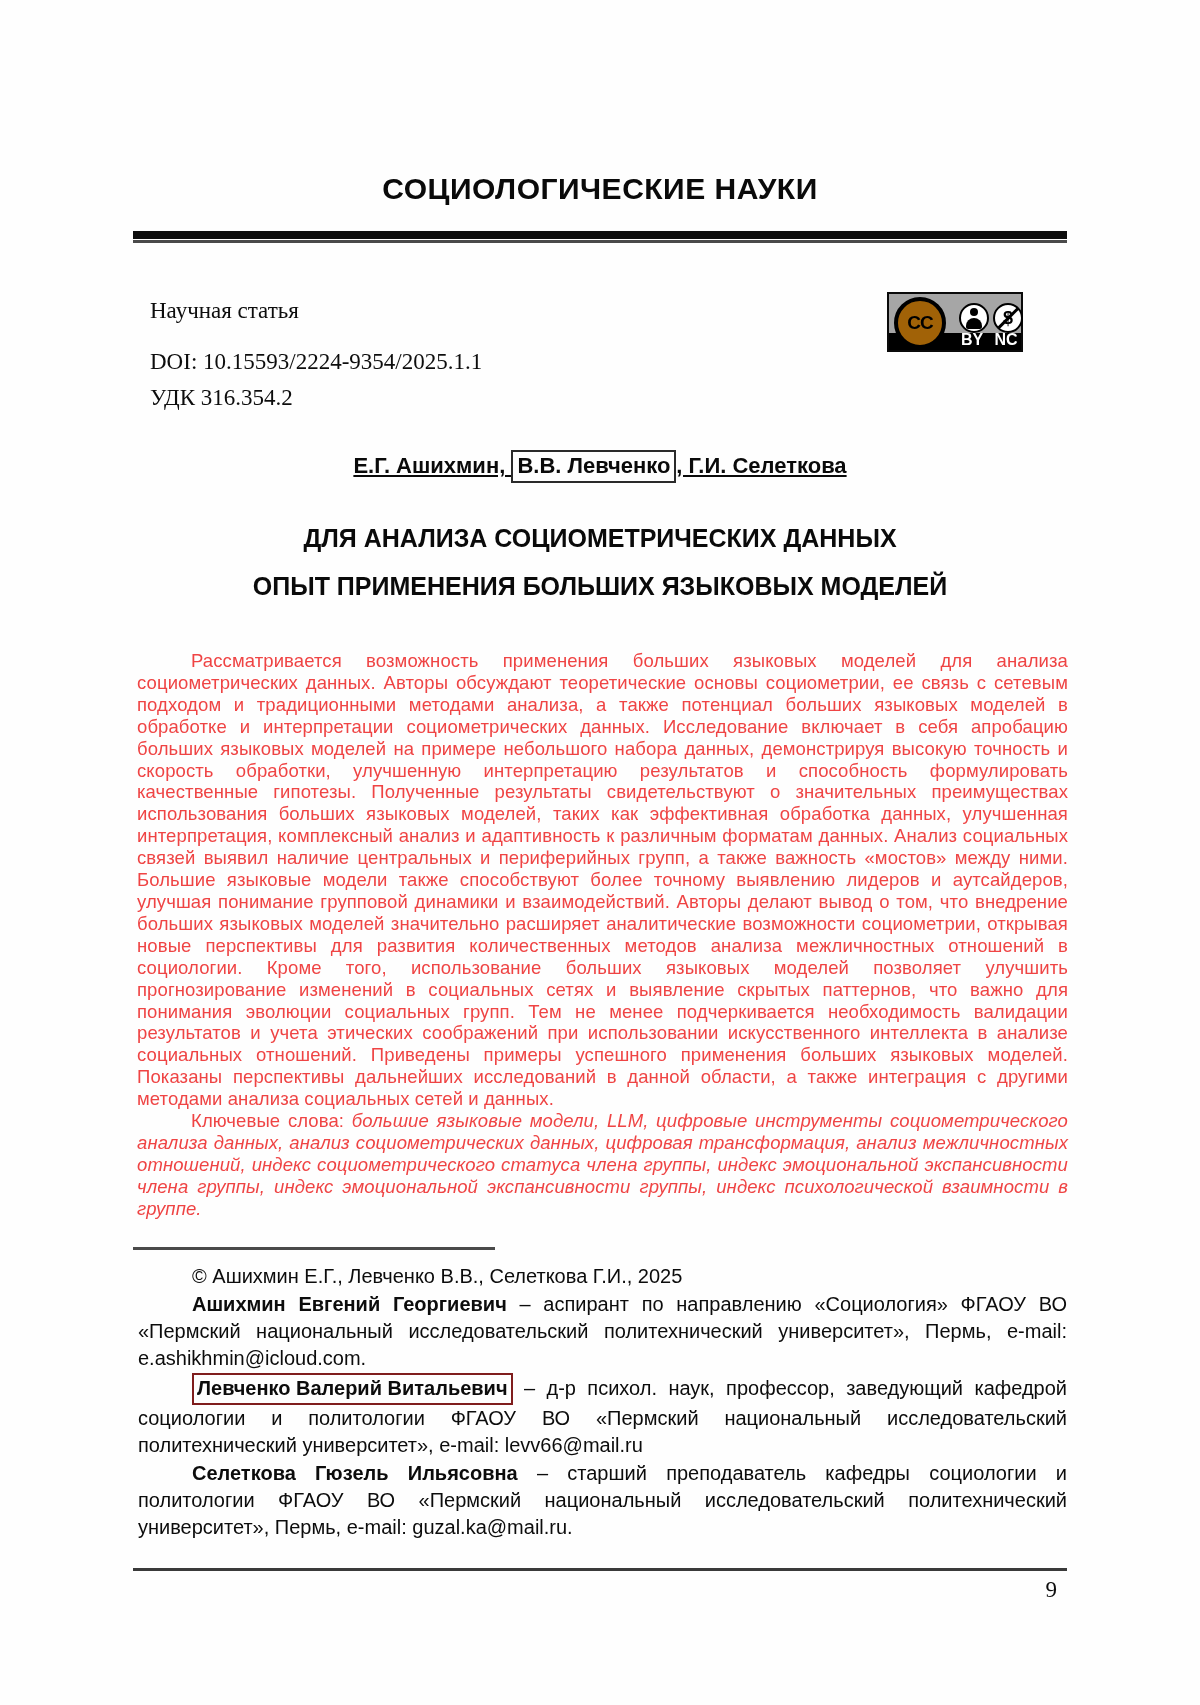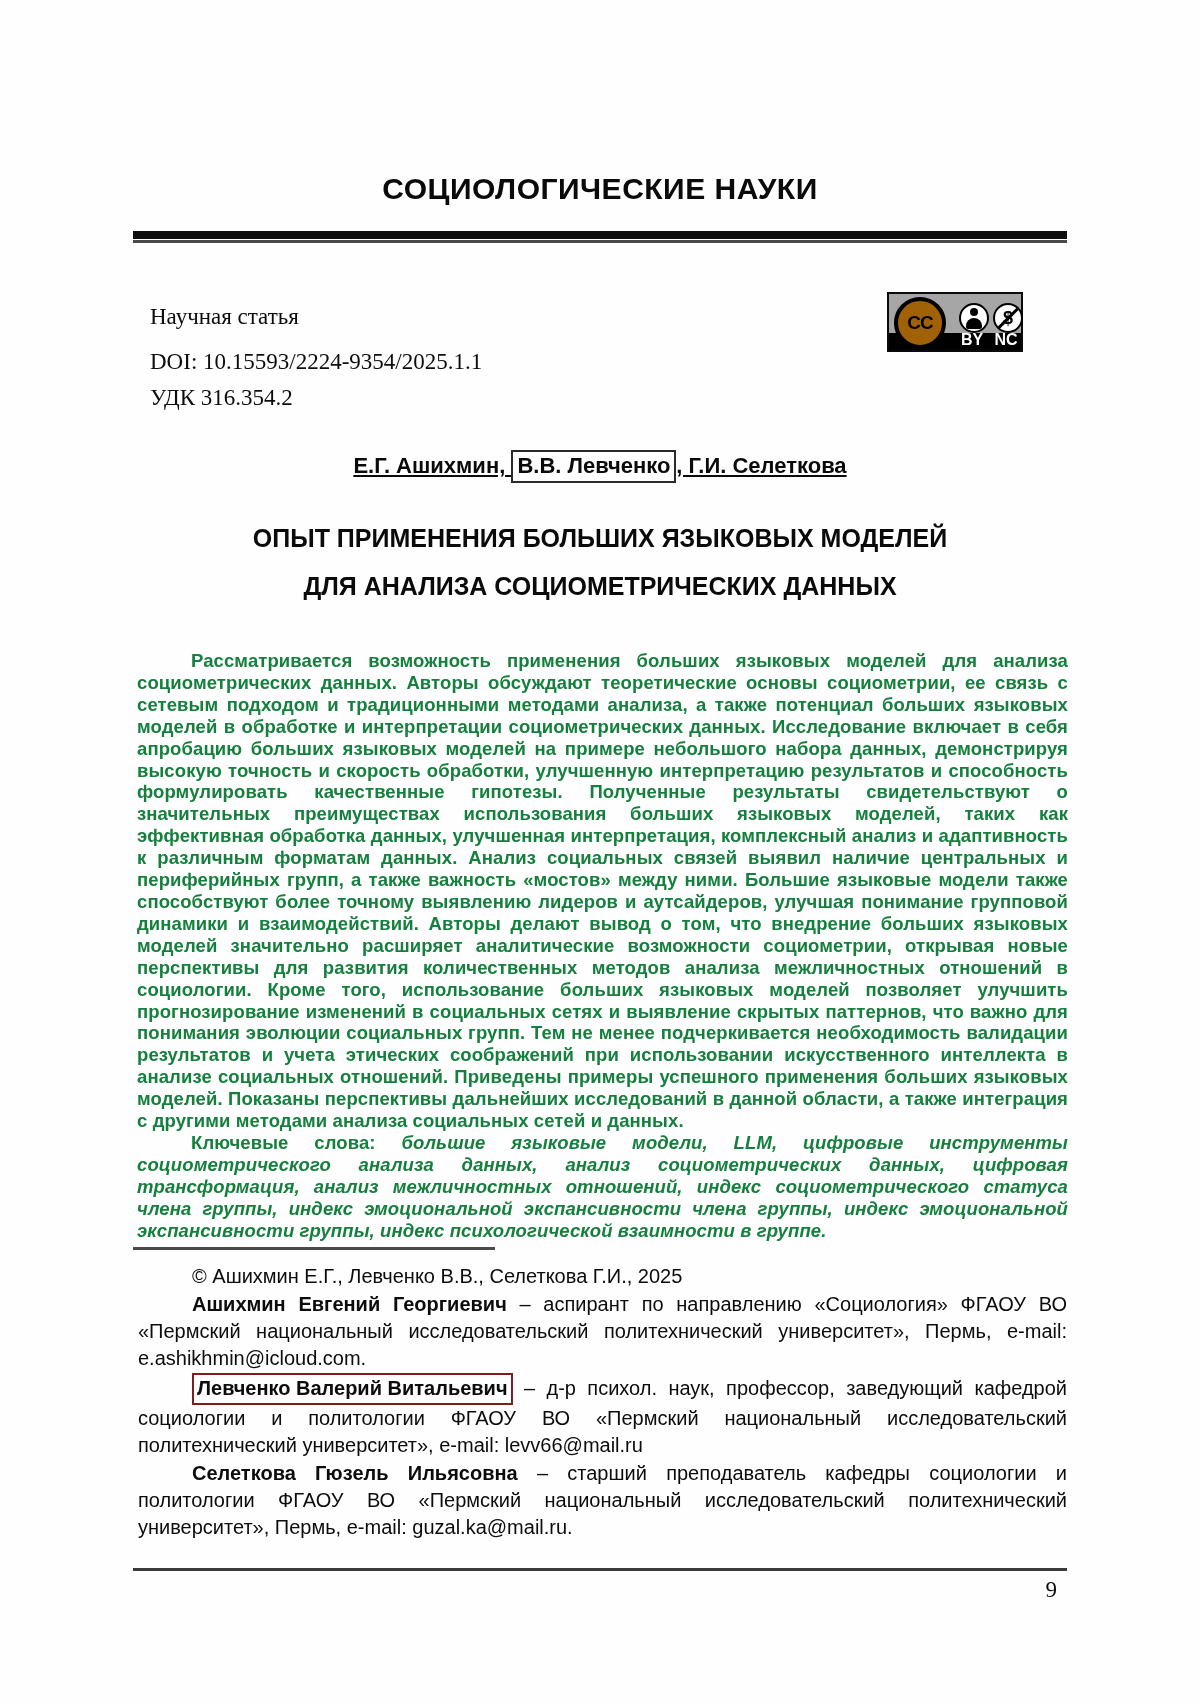--- a/index.html
+++ b/index.html
@@ -35,21 +35,21 @@
 
   
   .meta {
     position: absolute;
     left: 150px;
     font-family: "Liberation Serif", serif;
     font-size: 23px;
     color: #0d0d0d;
     white-space: nowrap;
   }
-  .article-type { top: 298px; margin-top: 6px; }
+  .article-type { top: 298px; }
   .doi-line     { top: 349px; }
   .udc-line     { top: 385px; }
 
   
   .cc-badge {
     position: absolute;
     left: 887px; top: 292px;
     width: 136px; height: 60px;
     background: #a6a6a6;
     border: 2px solid #0a0a0a;
@@ -148,22 +148,21 @@
 
   
   .abstract-block {
     position: absolute;
     left: 137px; top: 650px;
     width: 931px;
     font-size: 18.5px;
     line-height: 21.9px;
     letter-spacing: 0.1px;
     text-align: justify;
-    color: #15803d;
-    font-weight: bold;
+    color: #ef4444;
   }
   .abstract-block p { margin: 0; text-indent: 54px; }
   .kw-text, .kw-tail { font-style: italic; }
 
   
   .footnote-rule {
     position: absolute;
     left: 133px; top: 1247px;
     width: 362px; height: 3px;
     background: #4a4a4a;
@@ -229,22 +228,22 @@
       <span class="nc-symbol">$</span>
       <span class="nc-slash"></span>
     </div>
     <span class="cc-strip-label by-label">BY</span>
     <span class="cc-strip-label nc-label">NC</span>
   </div>
 
   <div class="authors-line"><span>Е.Г. Ашихмин, </span><span class="boxed">В.В. Левченко</span><span>, Г.И. Селеткова</span></div>
 
   <div class="article-title">
+    <div>ДЛЯ АНАЛИЗА СОЦИОМЕТРИЧЕСКИХ ДАННЫХ</div>
     <div>ОПЫТ ПРИМЕНЕНИЯ БОЛЬШИХ ЯЗЫКОВЫХ МОДЕЛЕЙ</div>
-    <div>ДЛЯ АНАЛИЗА СОЦИОМЕТРИЧЕСКИХ ДАННЫХ</div>
   </div>
 
   <div class="abstract-block">
     <p>Рассматривается возможность применения больших языковых моделей для анализа социометрических данных. Авторы обсуждают теоретические основы социометрии, ее связь с сетевым подходом и традиционными методами анализа, а также потенциал больших языковых моделей в обработке и интерпретации социометрических данных. Исследование включает в себя апробацию больших языковых моделей на примере небольшого набора данных, демонстрируя высокую точность и скорость обработки, улучшенную интерпретацию результатов и способность формулировать качественные гипотезы. Полученные результаты свидетельствуют о значительных преимуществах использования больших языковых моделей, таких как эффективная обработка данных, улучшенная интерпретация, комплексный анализ и адаптивность к различным форматам данных. Анализ социальных связей выявил наличие центральных и периферийных групп, а также важность «мостов» между ними. Большие языковые модели также способствуют более точному выявлению лидеров и аутсайдеров, улучшая понимание групповой динамики и взаимодействий. Авторы делают вывод о том, что внедрение больших языковых моделей значительно расширяет аналитические возможности социометрии, открывая новые перспективы для развития количественных методов анализа межличностных отношений в социологии. Кроме того, использование больших языковых моделей позволяет улучшить прогнозирование изменений в социальных сетях и выявление скрытых паттернов, что важно для понимания эволюции социальных групп. Тем не менее подчеркивается необходимость валидации результатов и учета этических соображений при использовании искусственного интеллекта в анализе социальных отношений. Приведены примеры успешного применения больших языковых моделей. Показаны перспективы дальнейших исследований в данной области, а также интеграция с другими методами анализа социальных сетей и данных.</p>
     <p><span>Ключевые слова: </span><span class="kw-text">большие языковые модели, LLM, цифровые инструменты социометрического анализа данных, анализ социометрических данных, цифровая трансформация, анализ межличностных отношений, индекс социометрического статуса члена группы, индекс эмоциональной экспансивности члена группы, индекс эмоциональной экспансивности группы, индекс психологической взаимности в группе.</span></p>
   </div>
 
   <div class="footnote-rule"></div>
 
   <div class="footnote-block">

